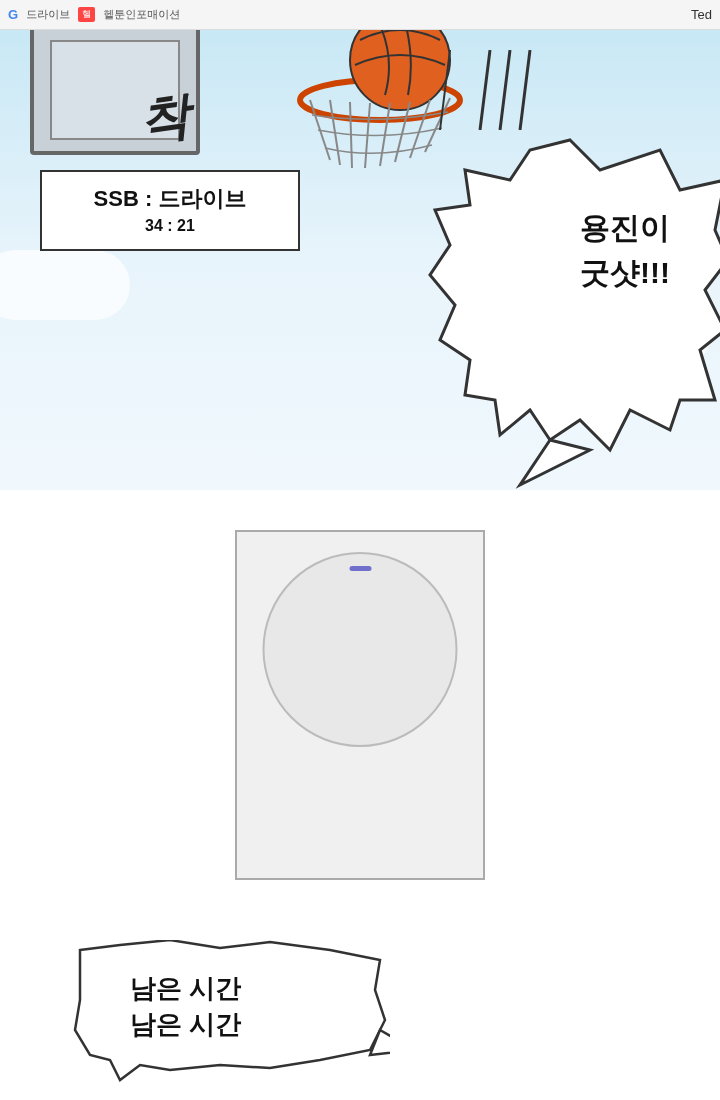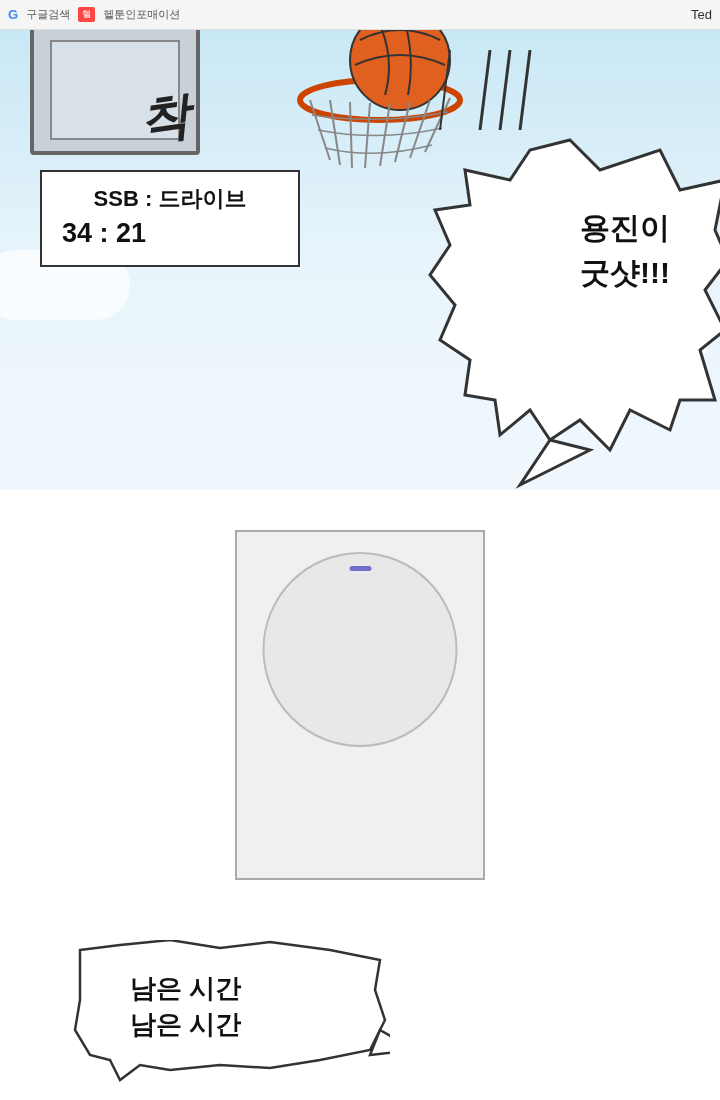--- a/index.html
+++ b/index.html
@@ -67,39 +67,40 @@
     .scoreboard-title {
       font-size: 22px;
       font-weight: bold;
       text-align: center;
       color: #111;
       line-height: 1.4;
       font-family: 'Arial Black', sans-serif;
     }
 
     .scoreboard-score {
-      font-size: 27px;
+      font-size: 16px;
       font-weight: bold;
+      text-align: center;
       color: #111;
       line-height: 1.4;
       font-family: 'Arial Black', sans-serif;
     }
 
     
     .handwritten-script {
       font-family: 'Arial Black', sans-serif;
       font-style: italic;
     }
   </style>
 </head>
 <body>
 
 <div class="top-bar">
   <span style="font-size:13px; color:#4285f4; font-weight:bold;">G</span>
-  <span style="font-size:11px; color:#555;">구글검색</span>
+  <span style="font-size:11px; color:#555;">드라이브</span>
   <span class="helltoon-badge">헬</span>
   <span style="font-size:11px; color:#555;">헬툰인포매이션</span>
   <span style="font-size:13px; color:#333; margin-left:auto;">Ted</span>
 </div>
 
 <div class="scene-top">
 
   <div style="position:absolute; top:220px; left:-20px; width:150px; height:70px; background:white; border-radius:35px; opacity:0.7;"></div>
   <div style="position:absolute; top:280px; right:10px; width:120px; height:55px; background:white; border-radius:28px; opacity:0.7;"></div>
 

